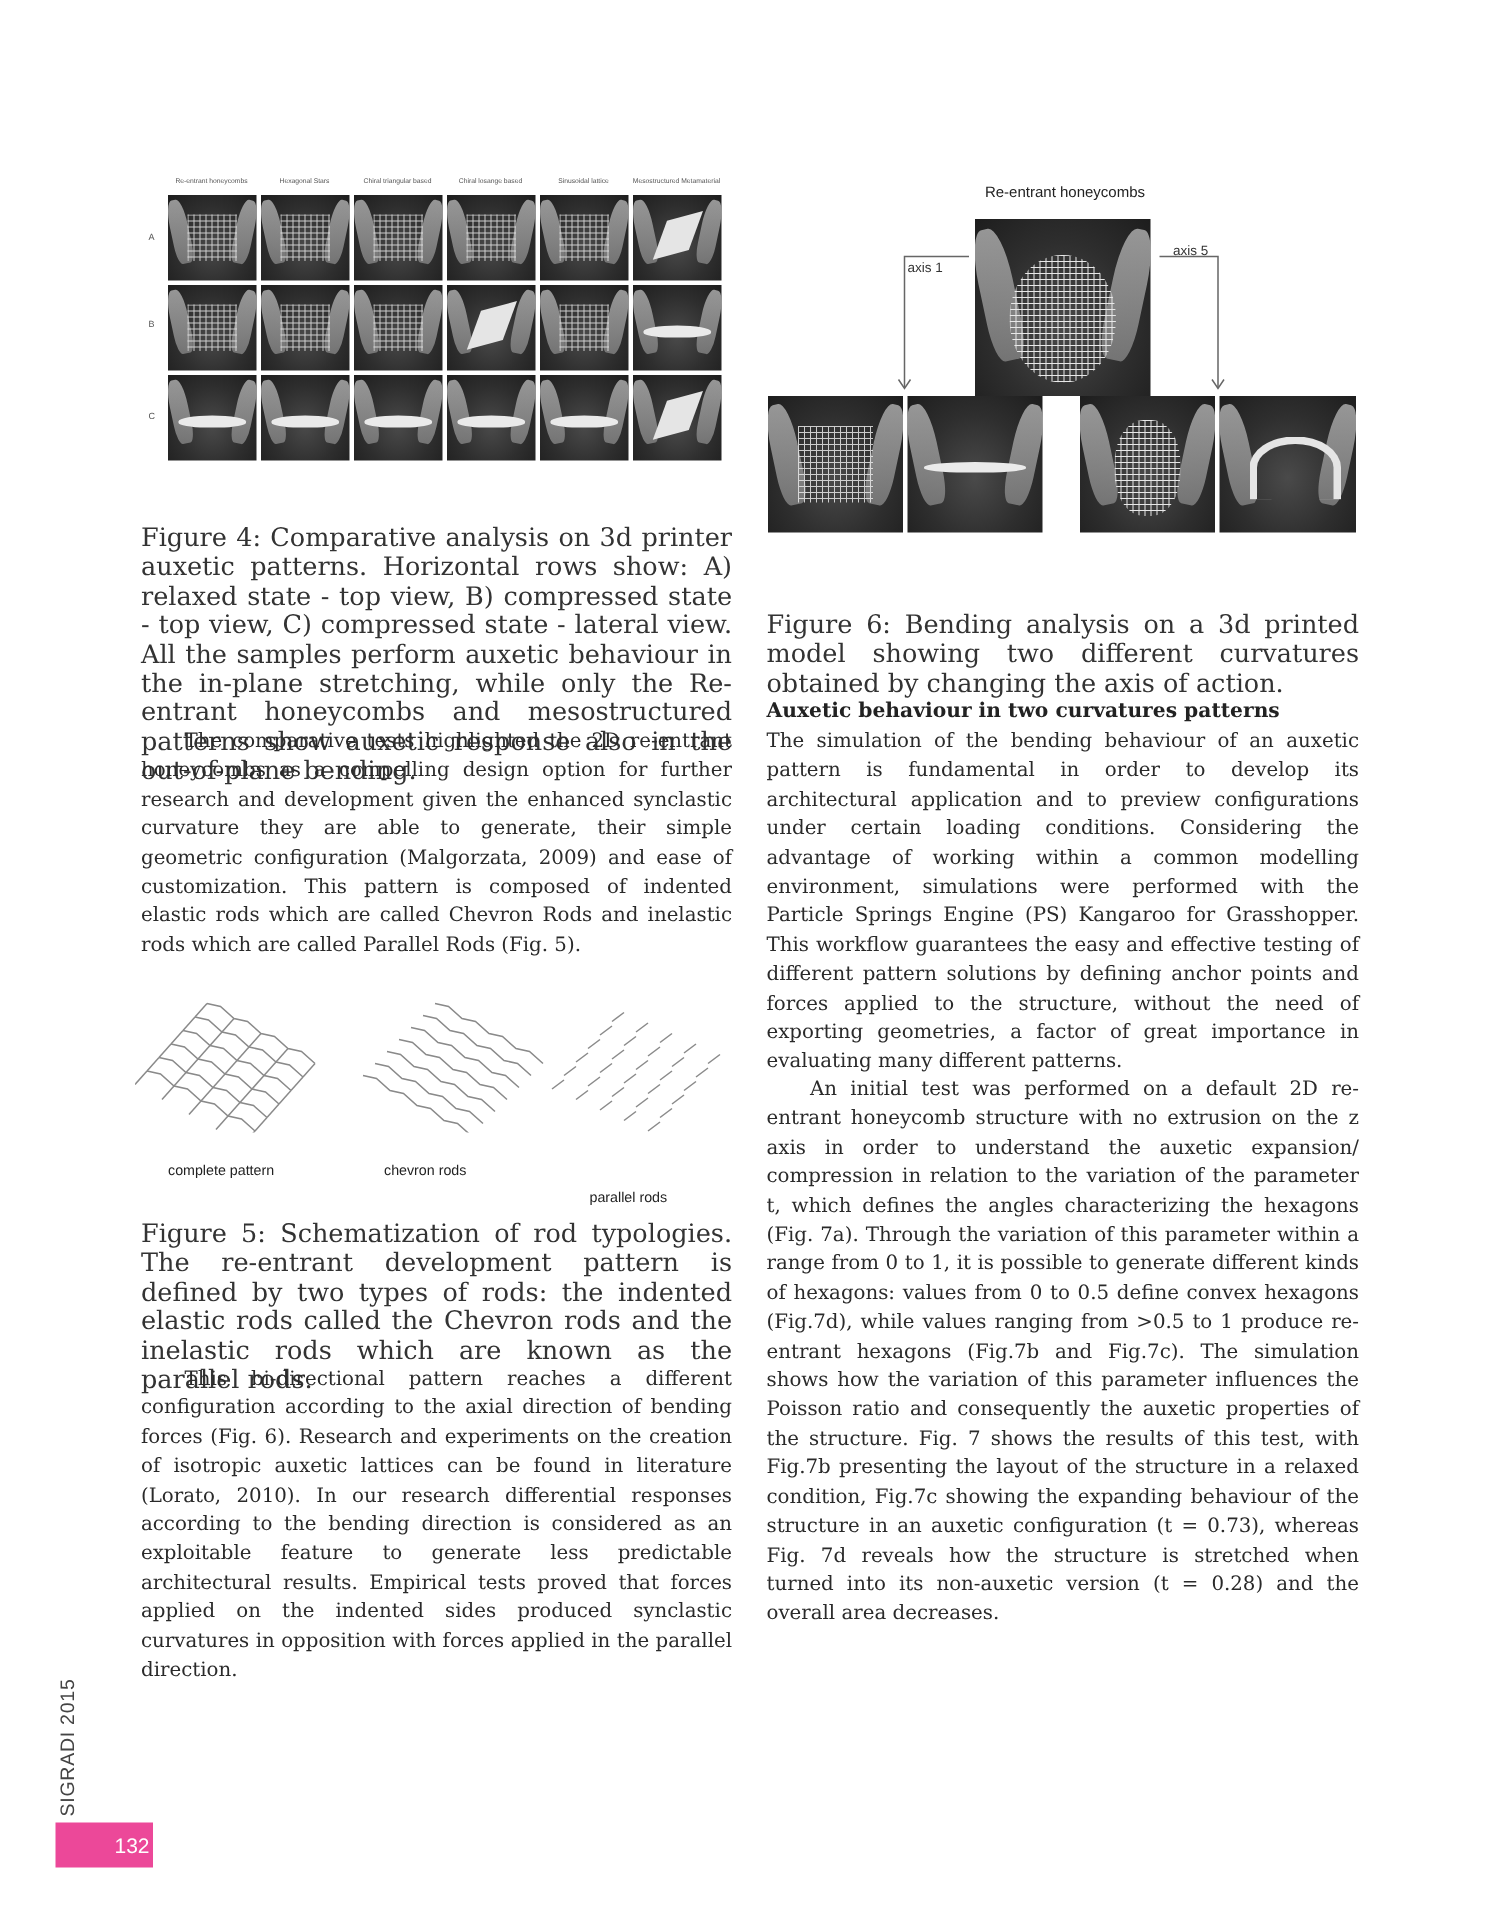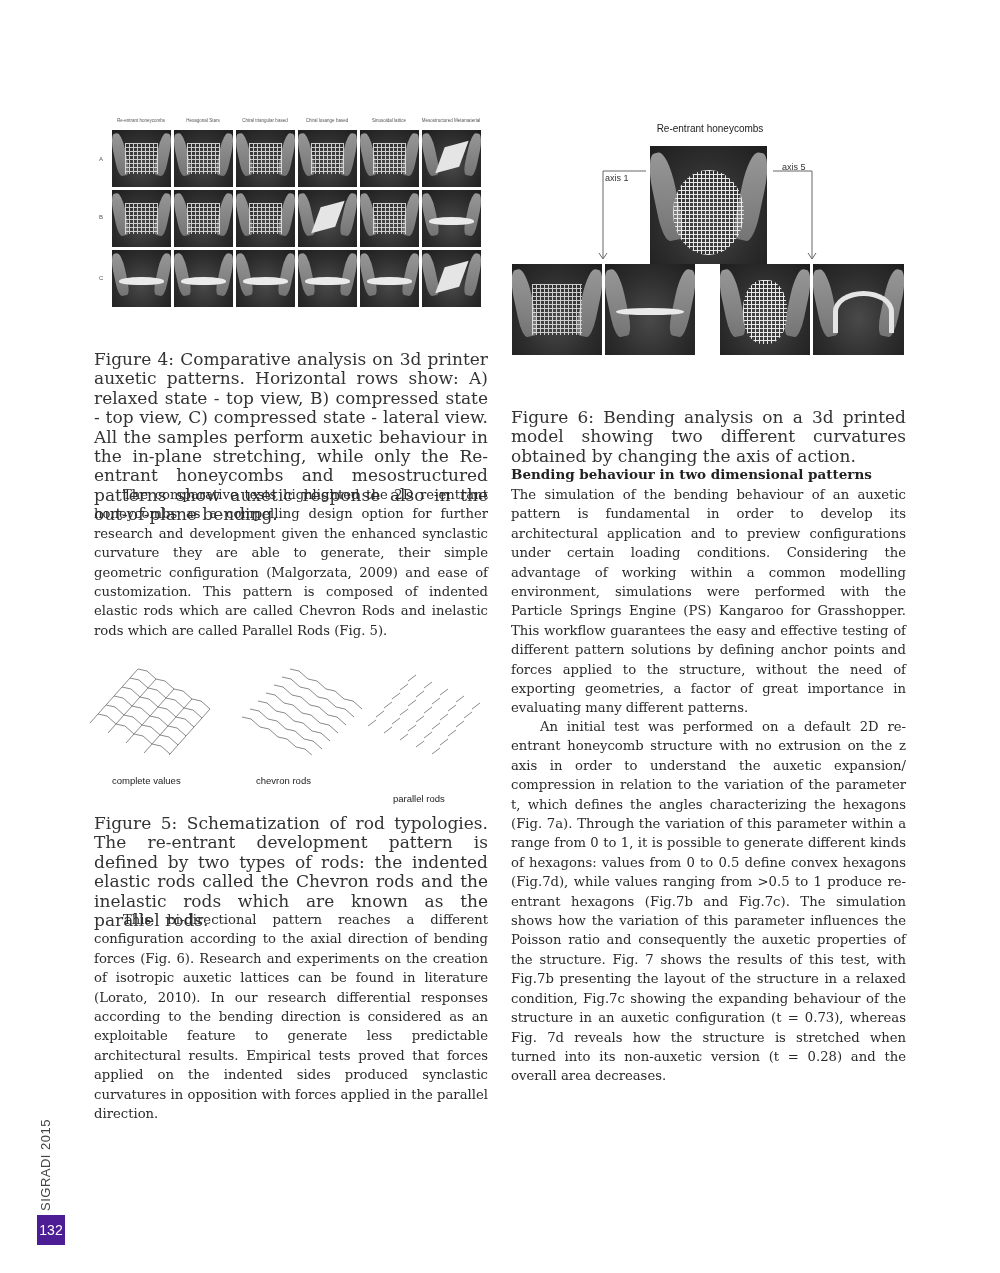--- a/index.html
+++ b/index.html
@@ -27,21 +27,21 @@
   .axis-lbl{position:absolute;font-family:"Liberation Sans",sans-serif;font-size:9px;color:#333;}
   
   .caption{font-size:17px;line-height:19.4px;text-align:justify;color:#333;}
   .body{font-size:13.2px;line-height:19.4px;text-align:justify;color:#2a2a2a;}
   .indent{text-indent:29px;}
   .section-title{font-size:13.5px;font-weight:bold;color:#222;}
   .f5-label{position:absolute;font-family:"Liberation Sans",sans-serif;font-size:9.5px;color:#222;}
   
   #running-head{left:33px;top:1120px;width:24px;height:90px;}
   #running-head span{position:absolute;left:50%;top:50%;transform:translate(-50%,-50%) rotate(-90deg);white-space:nowrap;font-family:"Liberation Sans",sans-serif;font-size:13px;letter-spacing:.5px;color:#444;}
-  #page-num{left:37px;top:1215px;width:28px;height:30px;background:#4c1d95;color:#fff;font-family:"Liberation Sans",sans-serif;font-size:14px;line-height:30px;text-align:center;}
+  #page-num{left:37px;top:1215px;width:28px;height:30px;background:#ec4899;color:#fff;font-family:"Liberation Sans",sans-serif;font-size:14px;line-height:30px;text-align:center;padding-left:37px;}
 </style>
 </head>
 <body>
 
 <div id="fig4" class="abs">
   <div class="f4-colhdr" style="left:15px">Re-entrant honeycombs</div>
   <div class="f4-colhdr" style="left:77px">Hexagonal Stars</div>
   <div class="f4-colhdr" style="left:139px">Chiral triangular based</div>
   <div class="f4-colhdr" style="left:201px">Chiral losange based</div>
   <div class="f4-colhdr" style="left:263px">Sinusoidal lattice</div>
@@ -264,28 +264,28 @@
       <polyline points="318,76 326,70"></polyline>
       <polyline points="334,83 342,77"></polyline>
       <polyline points="350,90 358,84"></polyline>
       <polyline points="278,71 286,65"></polyline>
       <polyline points="294,78 302,72"></polyline>
       <polyline points="310,85 318,79"></polyline>
       <polyline points="326,92 334,86"></polyline>
       <polyline points="342,99 350,93"></polyline>
     </g>
 </svg>
-<div class="f5-label" style="left:112px;top:775px">complete values</div>
+<div class="f5-label" style="left:112px;top:775px">complete pattern</div>
 <div class="f5-label" style="left:256px;top:775px">chevron rods</div>
 <div class="f5-label" style="left:393px;top:793px">parallel rods</div>
 
 <div class="abs caption" style="left:94px;top:814px;width:394px;">Figure 5: Schematization of rod typologies. The re-entrant development pattern is defined by two types of rods: the indented elastic rods called the Chevron rods and the inelastic rods which are known as the parallel rods.</div>
 
 <div class="abs body indent" style="left:94px;top:910px;width:394px;">This bi-directional pattern reaches a different configuration according to the axial direction of bending forces (Fig. 6). Research and experiments on the creation of isotropic auxetic lattices can be found in literature (Lorato, 2010). In our research differential responses according to the bending direction is considered as an exploitable feature to generate less predictable architectural results. Empirical tests proved that forces applied on the indented sides produced synclastic curvatures in opposition with forces applied in the parallel direction.</div>
 
-<div class="abs section-title" style="left:511px;top:466px;width:395px;">Bending behaviour in two dimensional patterns</div>
+<div class="abs section-title" style="left:511px;top:466px;width:395px;">Auxetic behaviour in two curvatures patterns</div>
 <div class="abs body" style="left:511px;top:485px;width:395px;">The simulation of the bending behaviour of an auxetic pattern is fundamental in order to develop its architectural application and to preview configurations under certain loading conditions. Considering the advantage of working within a common modelling environment, simulations were performed with the Particle Springs Engine (PS) Kangaroo for Grasshopper. This workflow guarantees the easy and effective testing of different pattern solutions by defining anchor points and forces applied to the structure, without the need of exporting geometries, a factor of great importance in evaluating many different patterns.</div>
 <div class="abs body indent" style="left:511px;top:717px;width:395px;">An initial test was performed on a default 2D re-entrant honeycomb structure with no extrusion on the z axis in order to understand the auxetic expansion/ compression in relation to the variation of the parameter t, which defines the angles characterizing the hexagons (Fig. 7a). Through the variation of this parameter within a range from 0 to 1, it is possible to generate different kinds of hexagons: values from 0 to 0.5 define convex hexagons (Fig.7d), while values ranging from &gt;0.5 to 1 produce re-entrant hexagons (Fig.7b and Fig.7c). The simulation shows how the variation of this parameter influences the Poisson ratio and consequently the auxetic properties of the structure. Fig. 7 shows the results of this test, with Fig.7b presenting the layout of the structure in a relaxed condition, Fig.7c showing the expanding behaviour of the structure in an auxetic configuration (t = 0.73), whereas Fig. 7d reveals how the structure is stretched when turned into its non-auxetic version (t = 0.28) and the overall area decreases.</div>
 
 <div id="running-head" class="abs">
     <span>SIGRADI 2015</span>
   </div>
 <div id="page-num" class="abs">132</div>
 
 </body></html>

